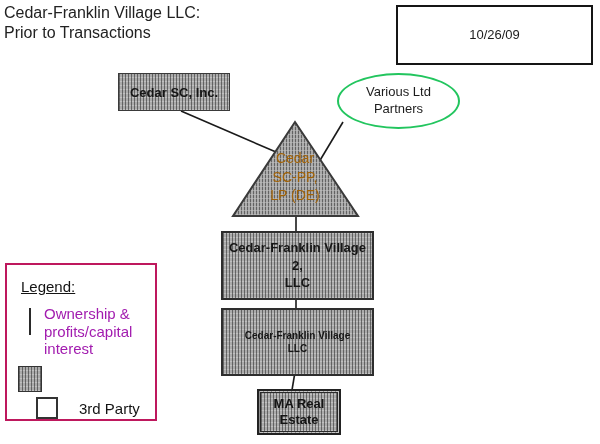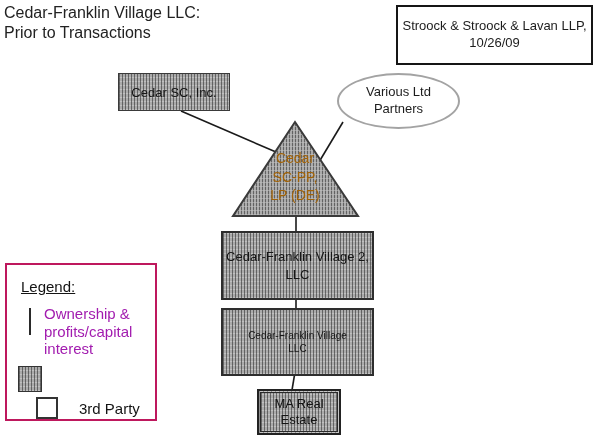--- a/index.html
+++ b/index.html
@@ -15,32 +15,33 @@
     border:2px solid #151515;background:#fff;
     display:flex;flex-direction:column;align-items:center;justify-content:center;
     font-size:13px;line-height:1.3;text-align:center;
   }
   
   .hatch{
     background-color:#ababab;
     background-image:
       repeating-linear-gradient(90deg, rgba(25,25,25,.50) 0 1px, rgba(0,0,0,0) 1px 3px),
       repeating-linear-gradient(0deg, rgba(255,255,255,.25) 0 1px, rgba(0,0,0,0) 1px 4px);
+    font-weight: bold;
   }
   .node{
     position:absolute;display:flex;flex-direction:column;align-items:center;justify-content:center;
     text-align:center;color:#161616;
   }
   .node-cedar-sc{left:118px;top:73px;width:110px;height:36px;border:1px solid #3a3a3a;font-size:13px;}
   .node-village2{left:221px;top:231px;width:149px;height:65px;border:2px solid #2e2e2e;font-size:13px;line-height:1.35;}
   .node-village{left:221px;top:308px;width:149px;height:64px;border:2px solid #2e2e2e;font-size:10px;line-height:1.35;}
   
   .ellipse{
     position:absolute;left:337px;top:73px;width:119px;height:52px;
-    border:2px solid #a3a3a3;border-radius:50%;background:#fff;
+    border:2px solid #22c55e;border-radius:50%;background:#fff;
     display:flex;flex-direction:column;align-items:center;justify-content:center;
     font-size:13px;line-height:1.3;text-align:center;
   }
   
   .tri-label{
     position:absolute;left:245px;top:149px;width:100px;text-align:center;
     font-size:14px;line-height:1.33;color:#a16207;
   }
   
   .ma-outer{
@@ -77,21 +78,20 @@
 <body>
 
 <div class="canvas">
 
   <div class="title">
     <div>Cedar-Franklin Village LLC:</div>
     <div>Prior to Transactions</div>
   </div>
 
   <div class="firm-note">
-    <div>Stroock &amp; Stroock &amp; Lavan LLP,</div>
     <div>10/26/09</div>
   </div>
 
   <svg class="edges" viewBox="0 0 600 444">
     <defs>
       <pattern id="hatchP" patternUnits="userSpaceOnUse" width="3" height="4">
         <rect width="3" height="4" fill="#ababab"></rect>
         <rect x="1" width="1" height="4" fill="#636363"></rect>
         <rect y="2" width="3" height="1" fill="#c2c2c2" opacity="0.55"></rect>
       </pattern>

